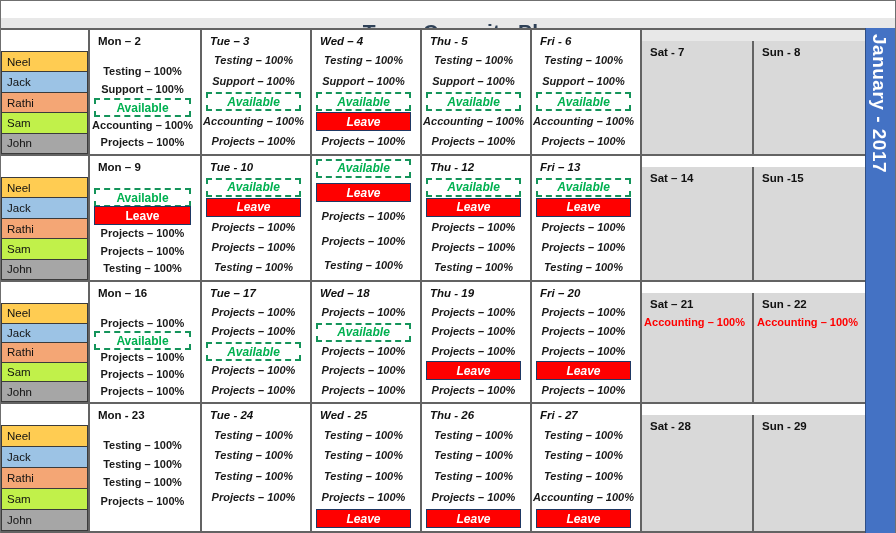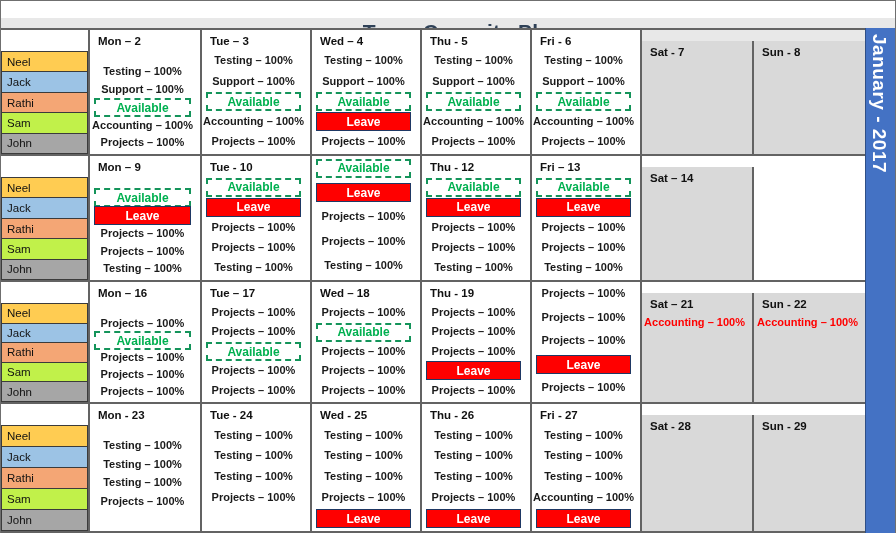--- a/index.html
+++ b/index.html
@@ -91,21 +91,21 @@
   .namecol .person:last-child{border-bottom:1px solid #3b3b3b;}
 
   
   .daycol{
     box-sizing:border-box;
     border-right:2px solid #636363;
     display:flex;flex-direction:column;
     background:#ffffff;
     overflow:hidden;
   }
-  .daycol.weekday{flex:0 0 110px;}
+  .daycol.weekday{flex:0 0 110px;font-style:italic;}
   .daycol.mon{flex:0 0 112px;gap:12px;}
   .daycol.weekend{flex:0 0 112px;background:#d9d9d9;margin-top:11px;}
   .daycol.sun{border-right:none;}
 
   .dayhead{
     flex:0 0 21px;
     font-size:11.5px;font-weight:bold;color:#111;
     padding-left:8px;
     display:flex;align-items:center;
     box-sizing:border-box;
@@ -430,20 +430,40 @@
               <span class="txt"></span>
             </div>
             <div class="slot empty">
               <span class="txt"></span>
             </div>
             <div class="slot empty">
               <span class="txt"></span>
             </div>
           </div>
         </div>
+        <div class="daycol weekend sun">
+          <div class="dayhead">Sun -15</div>
+          <div class="slots">
+            <div class="slot empty">
+              <span class="txt"></span>
+            </div>
+            <div class="slot empty">
+              <span class="txt"></span>
+            </div>
+            <div class="slot empty">
+              <span class="txt"></span>
+            </div>
+            <div class="slot empty">
+              <span class="txt"></span>
+            </div>
+            <div class="slot empty">
+              <span class="txt"></span>
+            </div>
+          </div>
+        </div>
       </div>
       <div class="week w3">
         <div class="namecol">
           <div class="spacer"></div>
           <div class="person" style="background: rgb(255, 204, 82);">Neel</div>
           <div class="person" style="background: rgb(156, 195, 229);">Jack</div>
           <div class="person" style="background: rgb(244, 166, 117);">Rathi</div>
           <div class="person" style="background: rgb(193, 241, 74);">Sam</div>
           <div class="person" style="background: rgb(166, 166, 166);">John</div>
         </div>
@@ -521,20 +541,21 @@
             </div>
             <div class="slot">
               <div class="badge leave">Leave</div>
             </div>
             <div class="slot">
               <span class="txt">Projects – 100%</span>
             </div>
           </div>
         </div>
         <div class="daycol weekday">
+          <div class="dayhead">Fri – 20</div>
           <div class="slots">
             <div class="slot">
               <span class="txt">Projects – 100%</span>
             </div>
             <div class="slot">
               <span class="txt">Projects – 100%</span>
             </div>
             <div class="slot">
               <span class="txt">Projects – 100%</span>
             </div>

